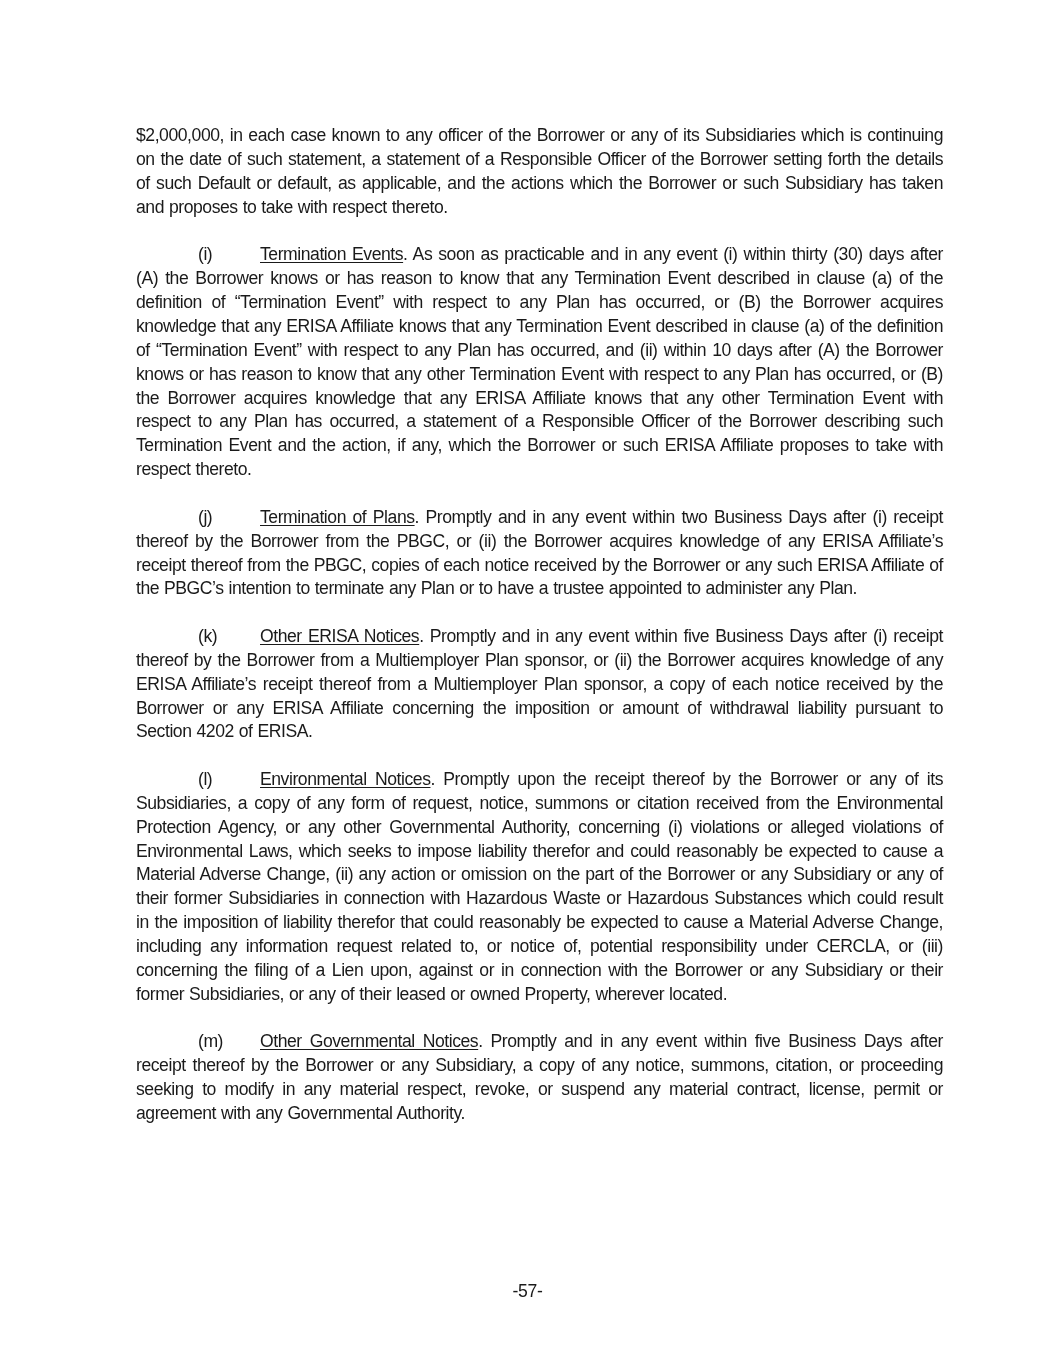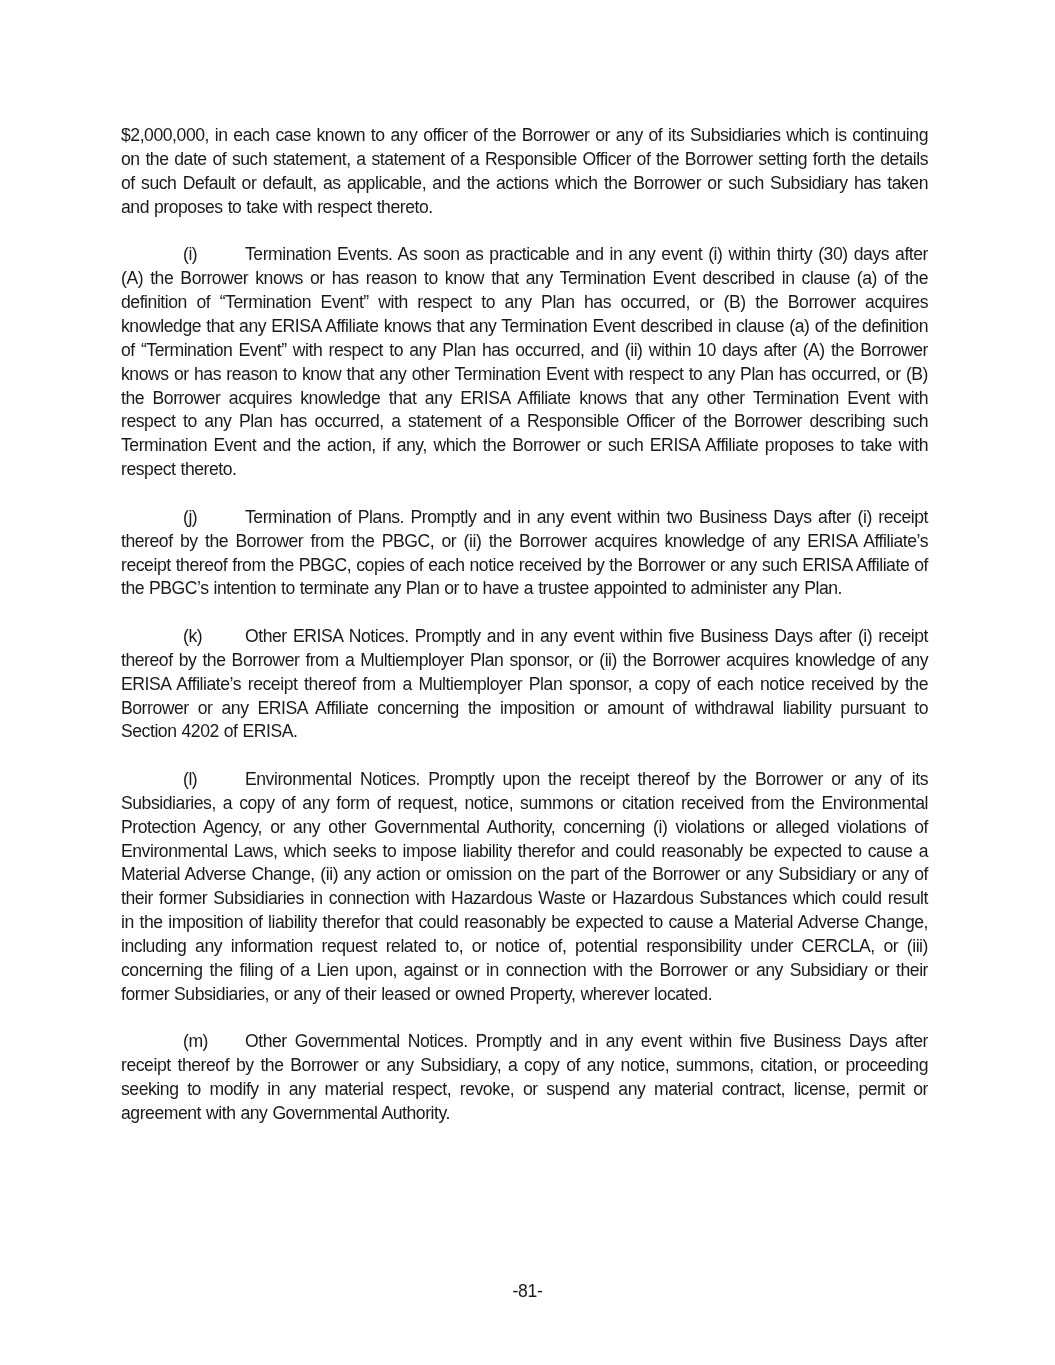--- a/index.html
+++ b/index.html
@@ -10,21 +10,21 @@
     body {
       width: 1055px;
       height: 1365px;
       position: relative;
       overflow: hidden;
       color: #1a1a1a;
       font-family: "Liberation Sans", "DejaVu Sans", sans-serif;
     }
     .page {
       position: absolute;
-      left: 121px;
+      left: 136px;
       top: 124px;
       width: 807px;
     }
     .para {
       font-size: 17.6px;
       line-height: 23.9px;
       text-align: justify;
       letter-spacing: -0.45px;
       word-spacing: 0.5px;
       margin: 0 0 23.5px 0;
@@ -32,20 +32,21 @@
     }
     .para .indent {
       display: inline-block;
       width: 62px;
     }
     .para .label {
       display: inline-block;
       width: 62px;
     }
     .para .heading {
+      text-decoration: underline;
       text-underline-offset: 2px;
     }
     .u {
       text-underline-offset: 2px;
     }
     .page-number {
       position: absolute;
       top: 1281px;
       left: 0;
       width: 1055px;
@@ -67,13 +68,13 @@
   <p class="para"><span class="indent"></span><span class="label">(j)</span><span class="heading">Termination of Plans</span><span>.  Promptly and in any event within two Business Days after (i) receipt thereof by the Borrower from the PBGC, or (ii) the Borrower acquires knowledge of any ERISA Affiliate’s receipt thereof from the PBGC, copies of each notice received by the Borrower or any such ERISA Affiliate of the PBGC’s intention to terminate any Plan or to have a trustee appointed to administer any Plan.</span></p>
 
   <p class="para"><span class="indent"></span><span class="label">(k)</span><span class="heading">Other ERISA Notices</span><span>.  Promptly and in any event within five Business Days after (i) receipt thereof by the Borrower from a Multiemployer Plan sponsor, or (ii) the Borrower acquires knowledge of any ERISA Affiliate’s receipt thereof from a Multiemployer Plan sponsor, a copy of each notice received by the Borrower or any ERISA Affiliate concerning the imposition or amount of withdrawal liability pursuant to Section 4202 of ERISA.</span></p>
 
   <p class="para"><span class="indent"></span><span class="label">(l)</span><span class="heading">Environmental Notices</span><span>.  Promptly upon the receipt thereof by the Borrower or any of its Subsidiaries, a copy of any form of request, notice, summons or citation received from the Environmental Protection Agency, or any other Governmental Authority, concerning (i) violations or alleged violations of Environmental Laws, which seeks to impose liability therefor and could reasonably be expected to cause a Material Adverse Change, (ii) any action or omission on the part of the Borrower or any Subsidiary or any of their former Subsidiaries in connection with Hazardous Waste or Hazardous Substances which could result in the imposition of liability therefor that could reasonably be expected to cause a Material Adverse Change, including any information request related to, or notice of, potential responsibility under CERCLA, or (iii) concerning the filing of a Lien upon, against or in connection with the Borrower or any Subsidiary or their former Subsidiaries, or any of their leased or owned Property, wherever located.</span></p>
 
   <p class="para"><span class="indent"></span><span class="label">(m)</span><span class="heading">Other Governmental Notices</span><span>.  Promptly and in any event within five Business Days after receipt thereof by the Borrower or any Subsidiary, a copy of any notice, summons, citation, or proceeding seeking to modify in any material respect, revoke, or suspend any material contract, license, permit or agreement with any Governmental Authority.</span></p>
 
 </div>
 
-<div class="page-number">-81-</div>
+<div class="page-number">-57-</div>
 
 </body></html>

